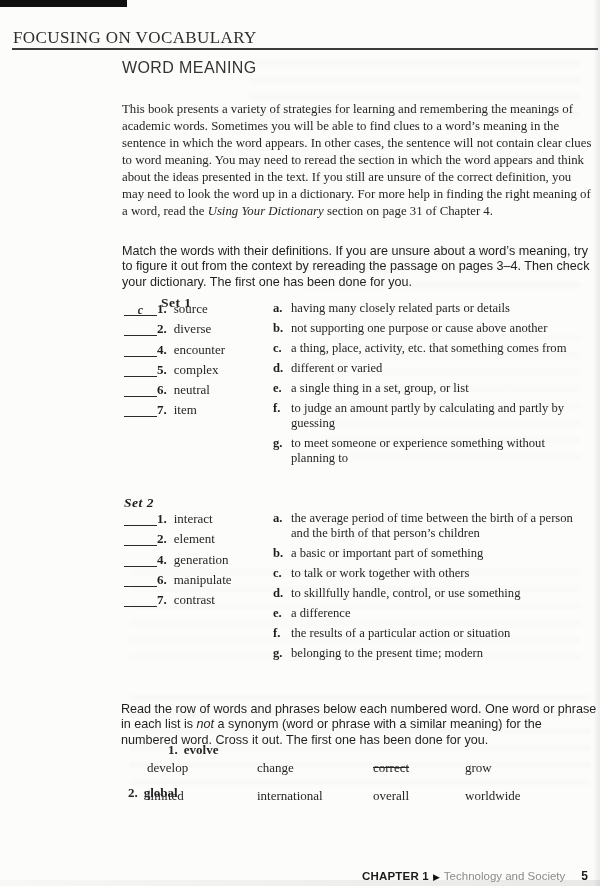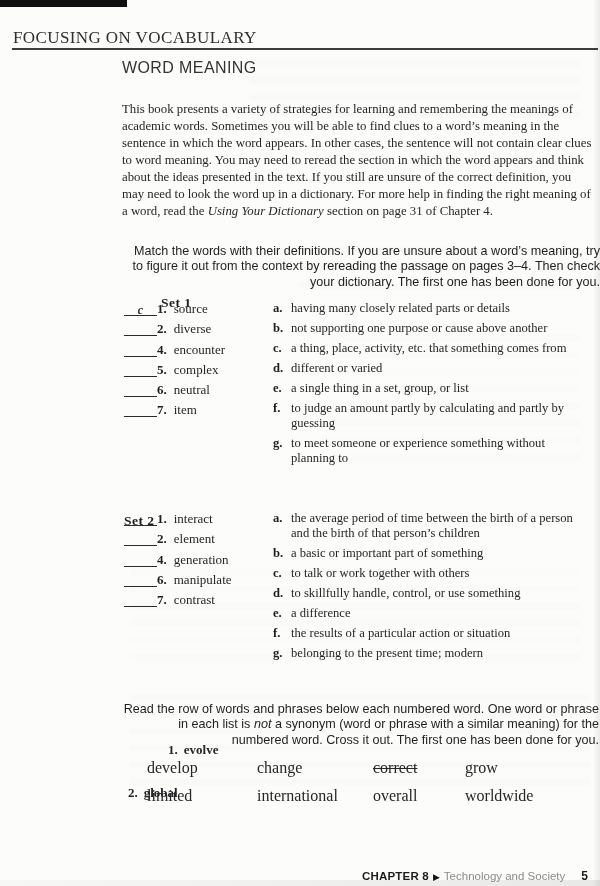--- a/index.html
+++ b/index.html
@@ -30,27 +30,27 @@
   
   .sub-head{
     position:absolute;top:59px;left:122px;
     font-family:"Liberation Sans", sans-serif;
     font-size:16px;font-weight:400;letter-spacing:.4px;color:#333;
   }
   .body-block{position:absolute;left:122px;font-size:12.8px;line-height:17px;color:#262626;}
   .intro{top:88px;width:470px;}
   .sans-directions{
     font-family:"Liberation Sans", sans-serif;
-    font-size:12.6px;line-height:15.6px;color:#1f1f1f;text-align:right;
+    font-size:12.6px;line-height:15.6px;color:#1f1f1f;
   }
   .dir1{position:absolute;top:231px;left:122px;width:478px;}
   .dir2{position:absolute;top:689px;left:121px;width:478px;}
   .set-title{position:absolute;left:124px;font-size:13.5px;font-weight:700;letter-spacing:.5px;color:#1e1e1e;}
   .set1-title{top:295px;margin-left:37px;}
-  .set2-title{top:513px;}
+  .set2-title{top:495px;font-style:italic;}
   
   .match-cols{position:absolute;left:124px;display:flex;}
   .set1-cols{top:301px;}
   .set2-cols{top:511px;}
   .word-col{width:149px;flex-shrink:0;}
   .match-row{margin-bottom:5.3px;line-height:15px;white-space:nowrap;font-size:13px;}
   .blank{display:inline-block;width:33px;border-bottom:1.4px solid #2a2a2a;
     text-align:center;height:13px;vertical-align:bottom;}
   .blank .answer{font-style:italic;font-weight:700;font-size:12px;color:#333;line-height:13px;}
   .match-num{font-weight:700;margin-right:7px;color:#1e1e1e;}
@@ -60,21 +60,21 @@
   .def-text{width:288px;}
   
   .syn-item{position:absolute;left:128px;font-size:13px;line-height:15px;}
   .syn-num{font-weight:700;margin-right:6px;}
   .syn-word{font-weight:700;}
   .syn-item-1{top:742px;margin-left:40px;}
   .syn-row-1{top:760px;}
   .syn-item-2{top:785px;}
   .syn-row-2{top:772px;margin-top:16px;}
   .syn-row{position:absolute;left:147px;display:grid;
-    grid-template-columns:110px 116px 92px auto;font-size:16px;line-height:15px;}
+    grid-template-columns:110px 116px 92px auto;font-size:13px;line-height:15px;}
   .crossed{text-decoration:line-through;}
   
   .footer{position:absolute;top:844px;right:12px;
     font-family:"Liberation Sans", sans-serif;font-size:11.5px;
     display:flex;align-items:baseline;}
   .footer .chap{font-weight:700;color:#1c1c1c;letter-spacing:.2px;}
   .footer .arrow{font-size:9px;color:#111;margin:0 4px;}
   .footer .chap-title{color:#8b8b8b;margin-top:26px;}
   .footer .pageno{font-weight:700;color:#1c1c1c;margin-left:16px;font-size:12px;}
 </style>
@@ -199,19 +199,19 @@
 
   <div class="syn-item syn-item-2"><span class="syn-num">2.</span><span class="syn-word">global</span></div>
   <div class="syn-row syn-row-2">
     <span>limited</span>
     <span>international</span>
     <span>overall</span>
     <span>worldwide</span>
   </div>
 
   <div class="footer">
-    <span class="chap">CHAPTER 8</span>
+    <span class="chap">CHAPTER 1</span>
     <span class="arrow">▶</span>
     <span class="chap-title">Technology and Society</span>
     <span class="pageno">5</span>
   </div>
 
 </div>
 
 </body></html>

